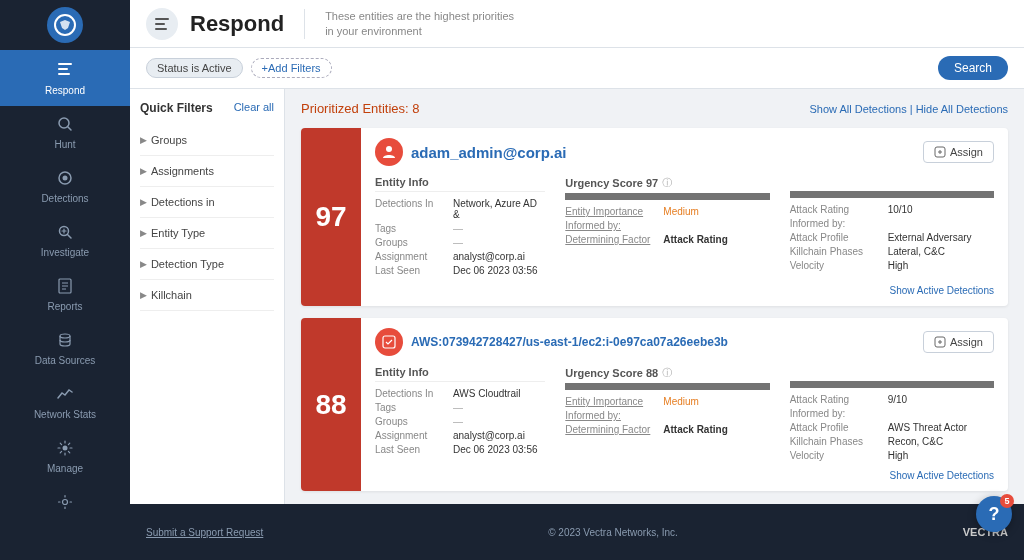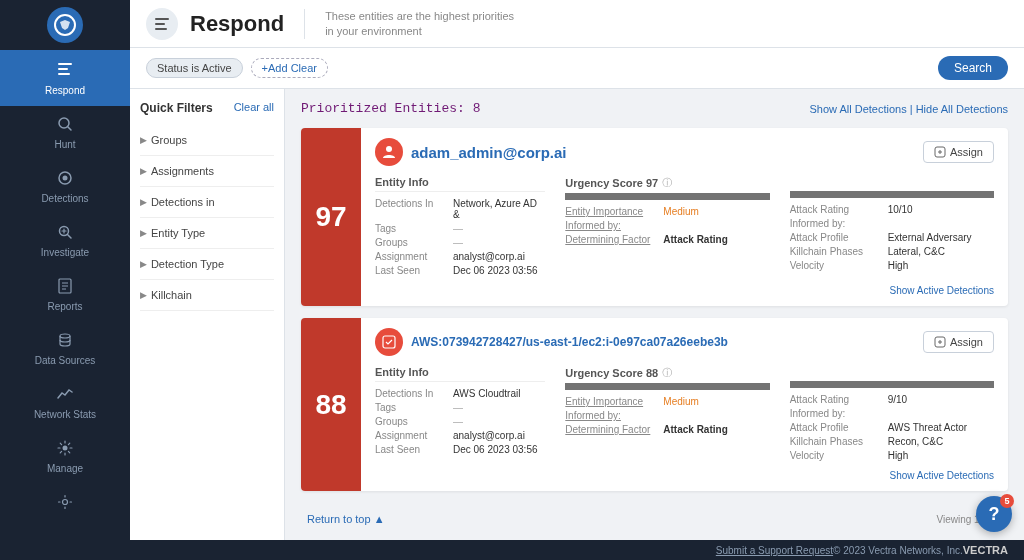--- a/index.html
+++ b/index.html
@@ -173,21 +173,21 @@
       overflow-y: auto;
       background: #f0f2f5;
     }
 
     .panel-header {
       display: flex;
       justify-content: space-between;
       align-items: center;
       margin-bottom: 12px;
     }
-    .panel-title { font-size: 13px; color: #701a75; font-weight: 500; font-family: Liberation Mono, monospace; }
+    .panel-title { font-size: 13px; color: #c2410c; font-weight: 500; }
     .panel-links { font-size: 11px; color: #2a6bb5; }
     .panel-links span { cursor: pointer; text-align: right; }
 
     
     .entity-card {
       background: white;
       border-radius: 4px;
       margin-bottom: 12px;
       display: flex;
       box-shadow: 0 1px 3px rgba(0,0,0,0.08);
@@ -322,23 +322,23 @@
     .show-detections a {
       font-size: 10px;
       color: #2a6bb5;
       cursor: pointer;
       text-decoration: none;
     }
 
     
     .bottombar {
       background: #1a2332;
-      padding: 4px 16px;
-      display: flex;
-      justify-content: flex-end;
+      padding: 22px 16px;
+      display: flex;
+      justify-content: space-between;
       align-items: center;
       font-size: 10px;
       color: #8a9bb0;
       flex-shrink: 0;
     }
     .bottombar a { color: #8a9bb0; }
 
     .return-to-top {
       font-size: 10px;
       color: #2a6bb5;
@@ -507,21 +507,21 @@
         </svg>
     </div>
     <span class="topbar-title">Respond</span>
     <div class="topbar-divider"></div>
     <span class="topbar-subtitle">These entities are the highest priorities in your environment</span>
     <div class="topbar-spacer"></div>
   </div>
 
   <div class="filterbar">
     <span class="filter-tag">Status is Active</span>
-    <span class="filter-add">+Add Clear</span>
+    <span class="filter-add">+Add Filters</span>
     <button class="search-btn">Search</button>
   </div>
 
   <div class="content-area">
 
     <div class="filters-panel">
       <div class="filters-header">
         <span class="filters-title">Quick Filters</span>
         <span class="filters-clear">Clear all</span>
       </div>

